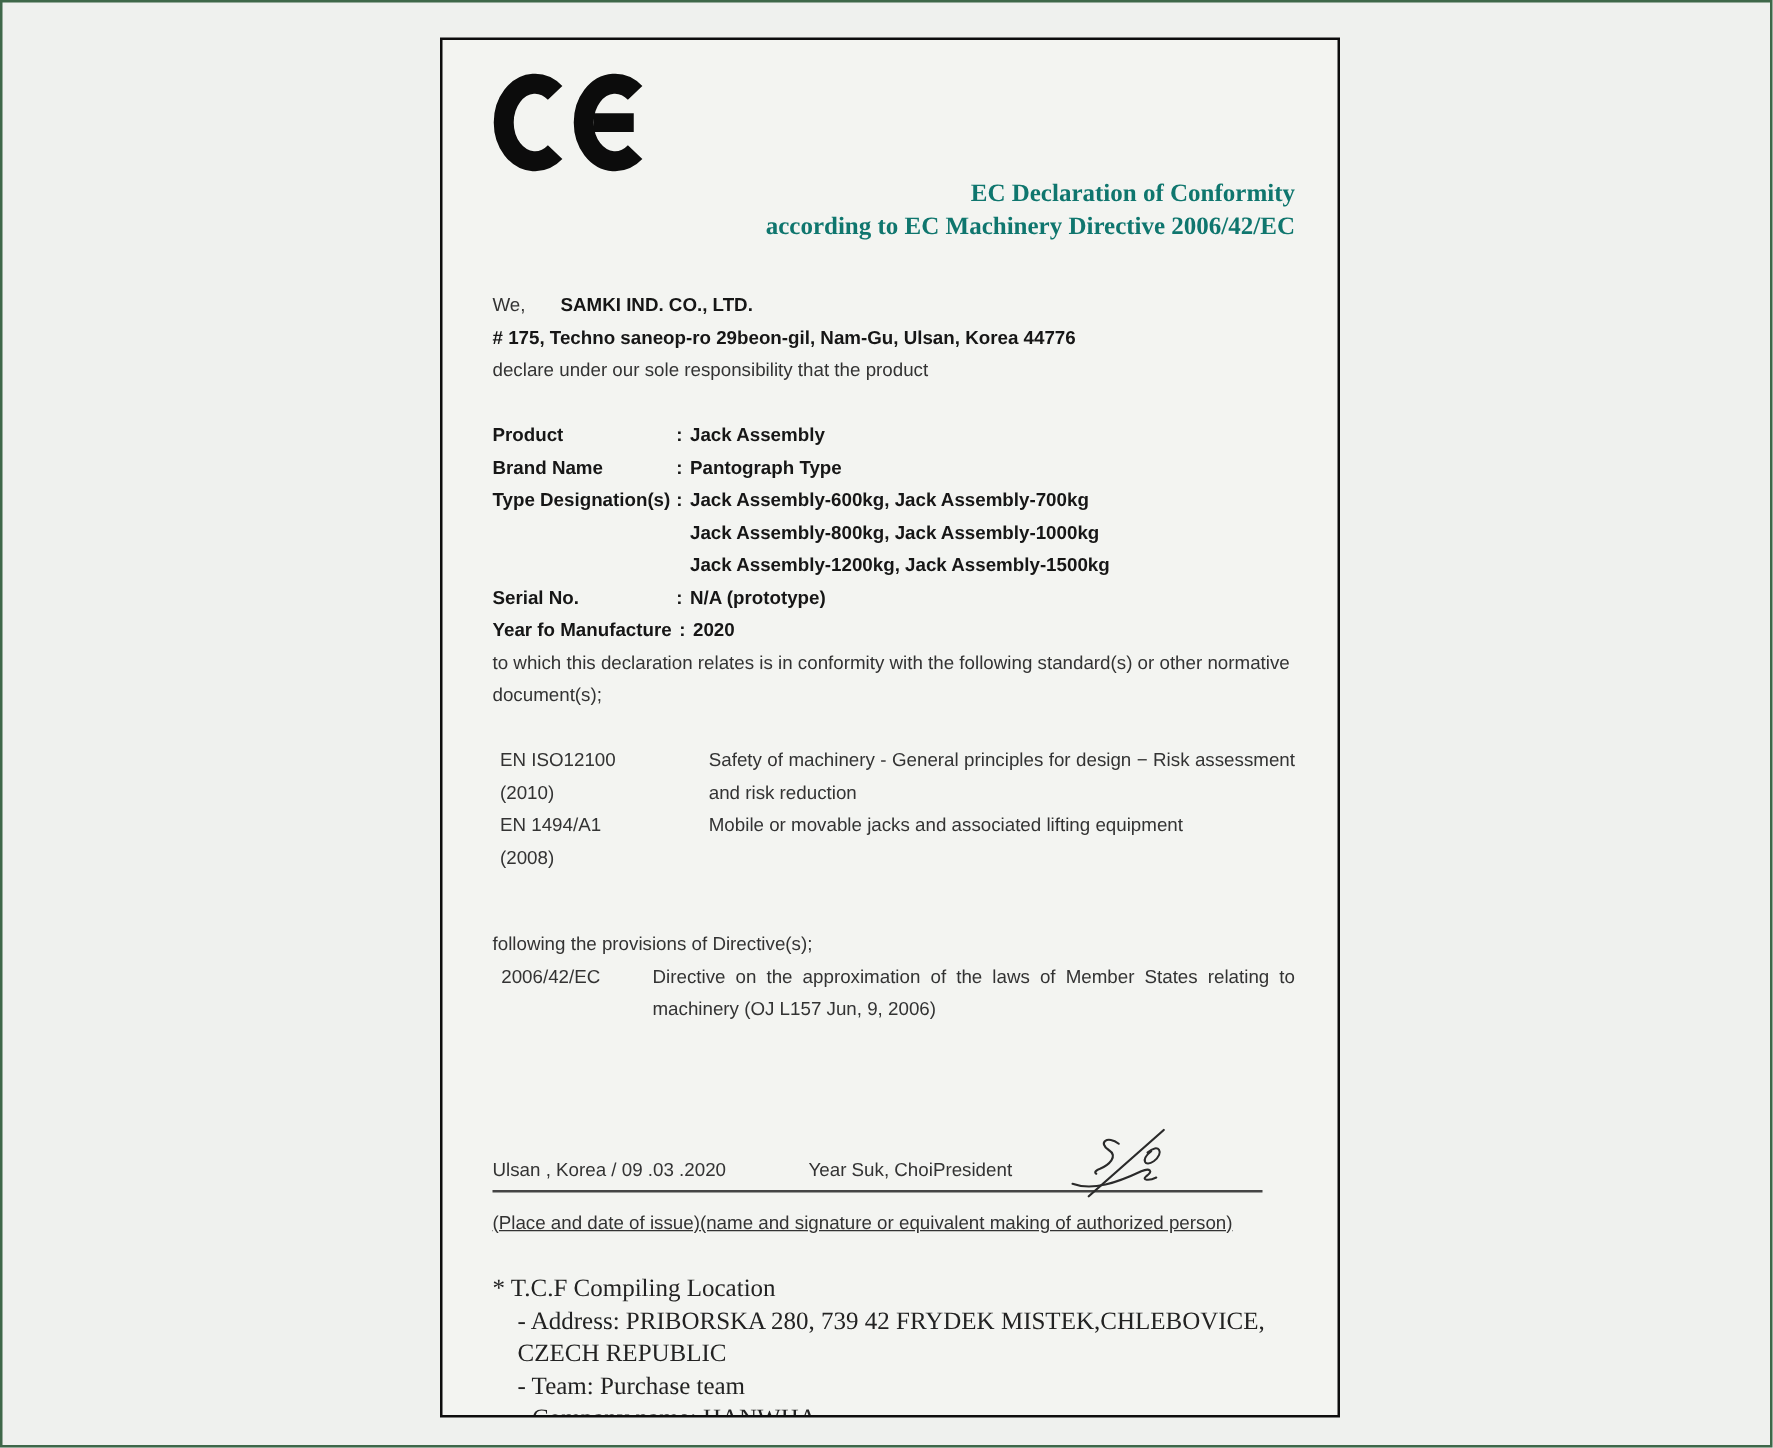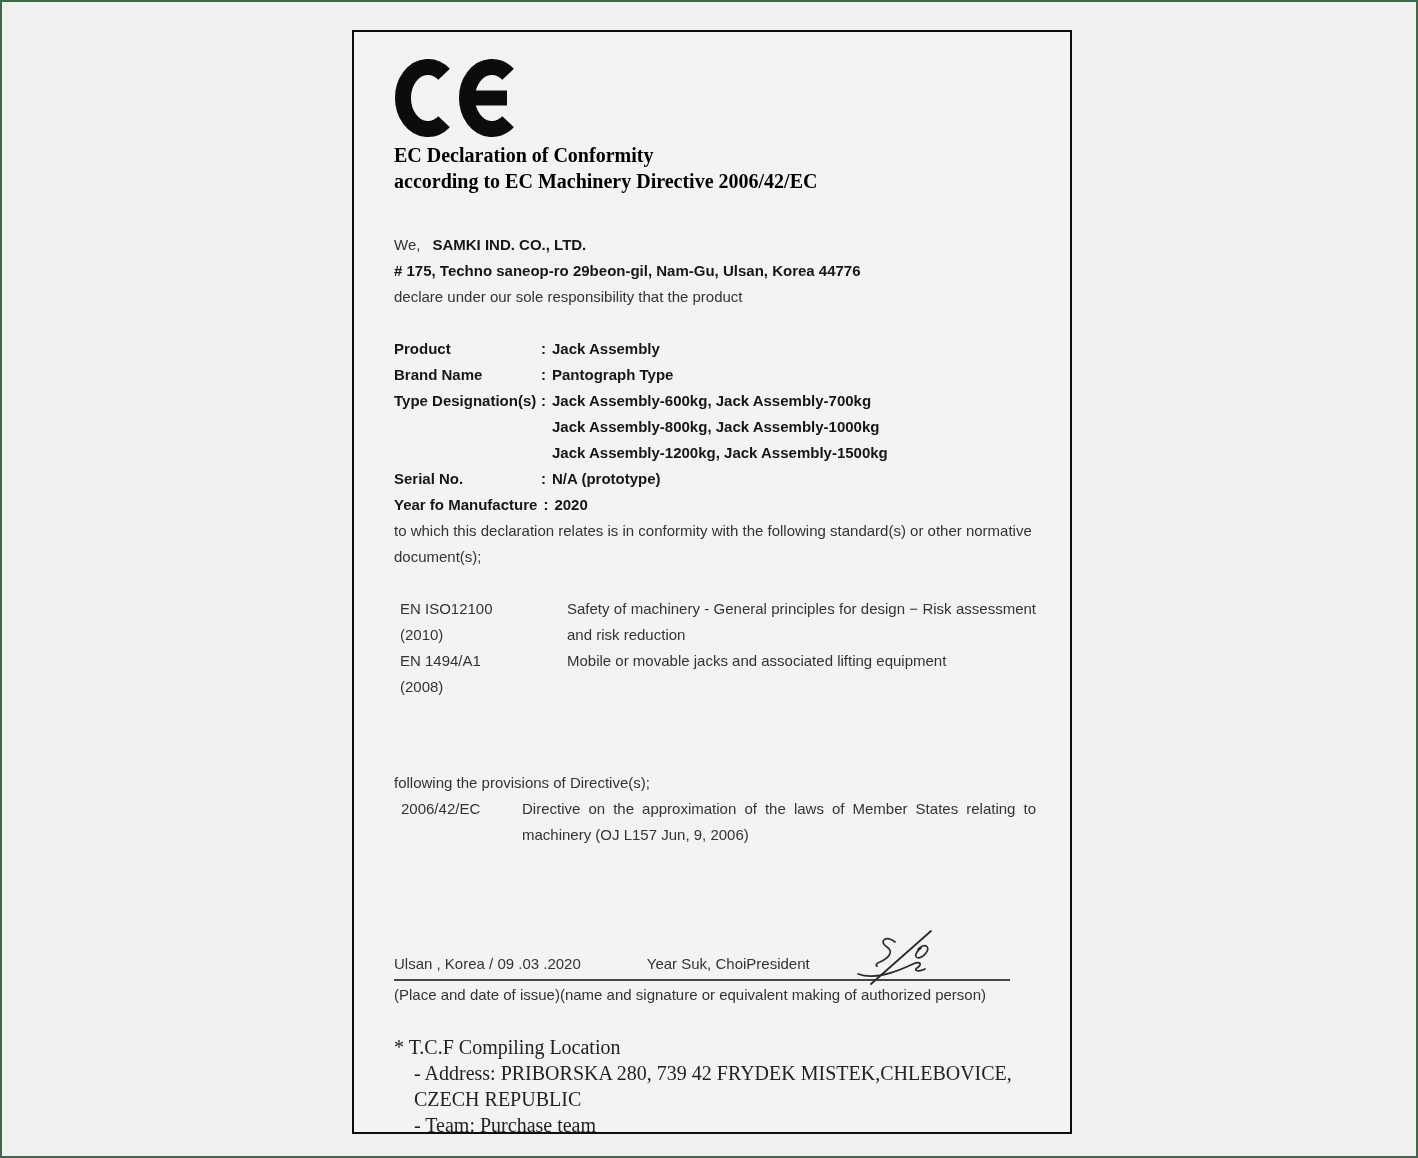--- a/index.html
+++ b/index.html
@@ -20,41 +20,41 @@
     padding: 26px 34px 0 40px;
     color: #333;
     font-size: 15px;
     line-height: 26px;
     overflow: hidden;
   }
   .b { font-weight: bold; color: #161616; }
   .ce-logo { display: block; width: 122px; height: 80px; }
   .title-block {
     margin-top: 4px;
-    text-align: left;
+    text-align: right;
     font-family: "Liberation Serif", serif;
     font-weight: bold;
     font-size: 20px;
     line-height: 26px;
-    color: #000000;
+    color: #0f766e;
   }
   .intro { margin-top: 38px; }
-  .intro .company { margin-left: 12px; }
+  .intro .company { margin-left: 28px; }
   .product { margin-top: 26px; }
   .prow { display: flex; font-weight: bold; color: #161616; align-items: flex-end; }
   .plabel { width: 147px; flex: none; white-space: nowrap; }
   .pcolon { width: 11px; flex: none; }
   .plabel-auto { margin-right: 6px; }
   .pcolon-auto { margin-right: 6px; }
   .standards { margin-top: 26px; padding-left: 6px; }
   .std { display: flex; }
   .std-left { width: 167px; flex: none; }
   .std-right { flex: 1; }
   .jline { text-align: justify; text-align-last: justify; }
-  .directives { margin-top: 70px; }
+  .directives { margin-top: 43px; }
   .dir { display: flex; padding-left: 7px; }
   .dir-left { width: 121px; flex: none; }
   .dir-right { flex: 1; }
   .sig-block { margin-top: 103px; }
   .sig-row {
     position: relative;
     width: 616px;
     display: flex;
     align-items: flex-end;
     border-bottom: 2px solid #454545;
@@ -62,21 +62,21 @@
     white-space: nowrap;
   }
   .sig-name { margin-left: 66px; }
   .sig-title { }
   .signature-svg {
     position: absolute;
     left: 458px; bottom: -8px;
     width: 96px; height: 62px;
     pointer-events: none;
   }
-  .sig-caption { margin-top: 1px; }
+  .sig-caption { margin-top: 12px; text-decoration: underline; }
   .tcf {
     margin-top: 26px;
     font-family: "Liberation Serif", serif;
     font-size: 20px;
     color: #222;
   }
   .tcf-items { padding-left: 20px; }
 </style>
 </head>
 <body>

